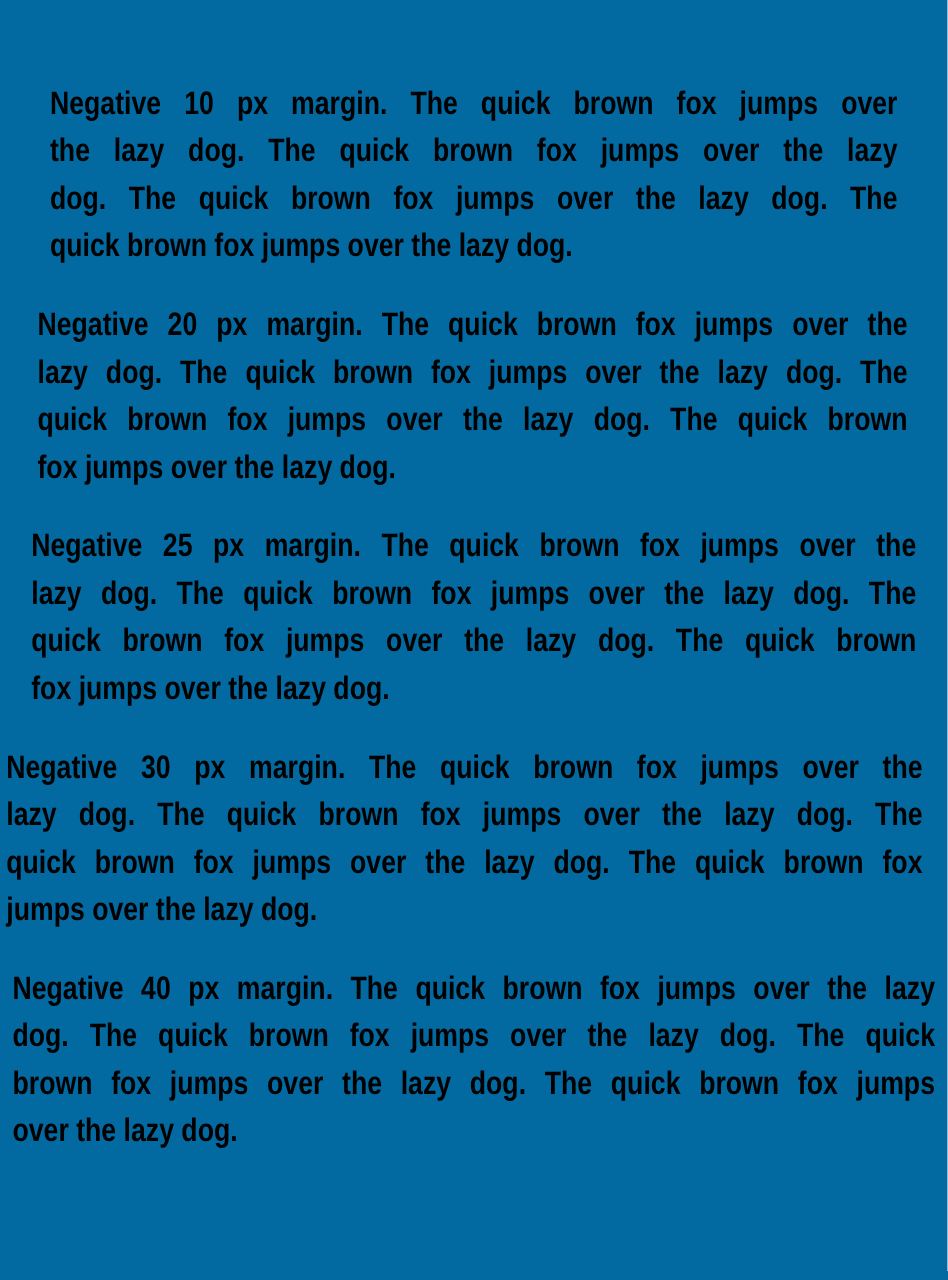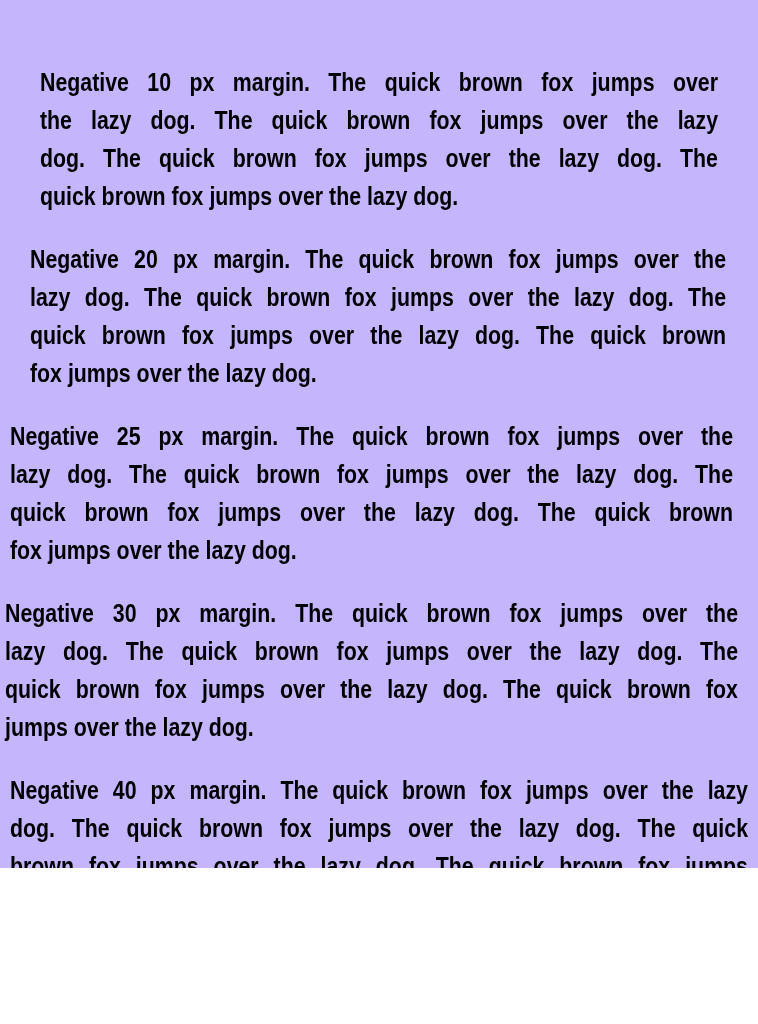--- a/index.html
+++ b/index.html
@@ -3,40 +3,40 @@
 <meta charset="utf-8">
 <style>
   html, body {
     margin: 0;
     padding: 0;
     background: #ffffff;
   }
   .page {
     position: relative;
     width: 758px;
-    height: 868px;
-    background: #c4b5fd;
+    height: 1024px;
+    background: #0369a1;
     color: #000000;
     font-family: "Liberation Sans", sans-serif;
     overflow: hidden;
   }
   .text-block {
     padding-top: 63px;
   }
   .para {
     font-size: 26px;
     font-weight: bold;
     line-height: 38px;
     margin-bottom: 25px;
     color: #000000;
   }
   
   .para.m10 { margin-left: 40px; margin-right: 40px; }
   .para.m20 { margin-left: 30px; margin-right: 32px; }
-  .para.m25 { margin-left: 10px; margin-right: 25px; }
+  .para.m25 { margin-left: 25px; margin-right: 25px; }
   .para.m30 { margin-left: 5px; margin-right: 20px; }
   .para.m40 { margin-left: 10px; margin-right: 10px; }
   
   .ln {
     width: 121.95%;
     transform: scaleX(0.82);
     transform-origin: 0 50%;
     text-align: justify;
     text-align-last: justify;
     height: 38px;

